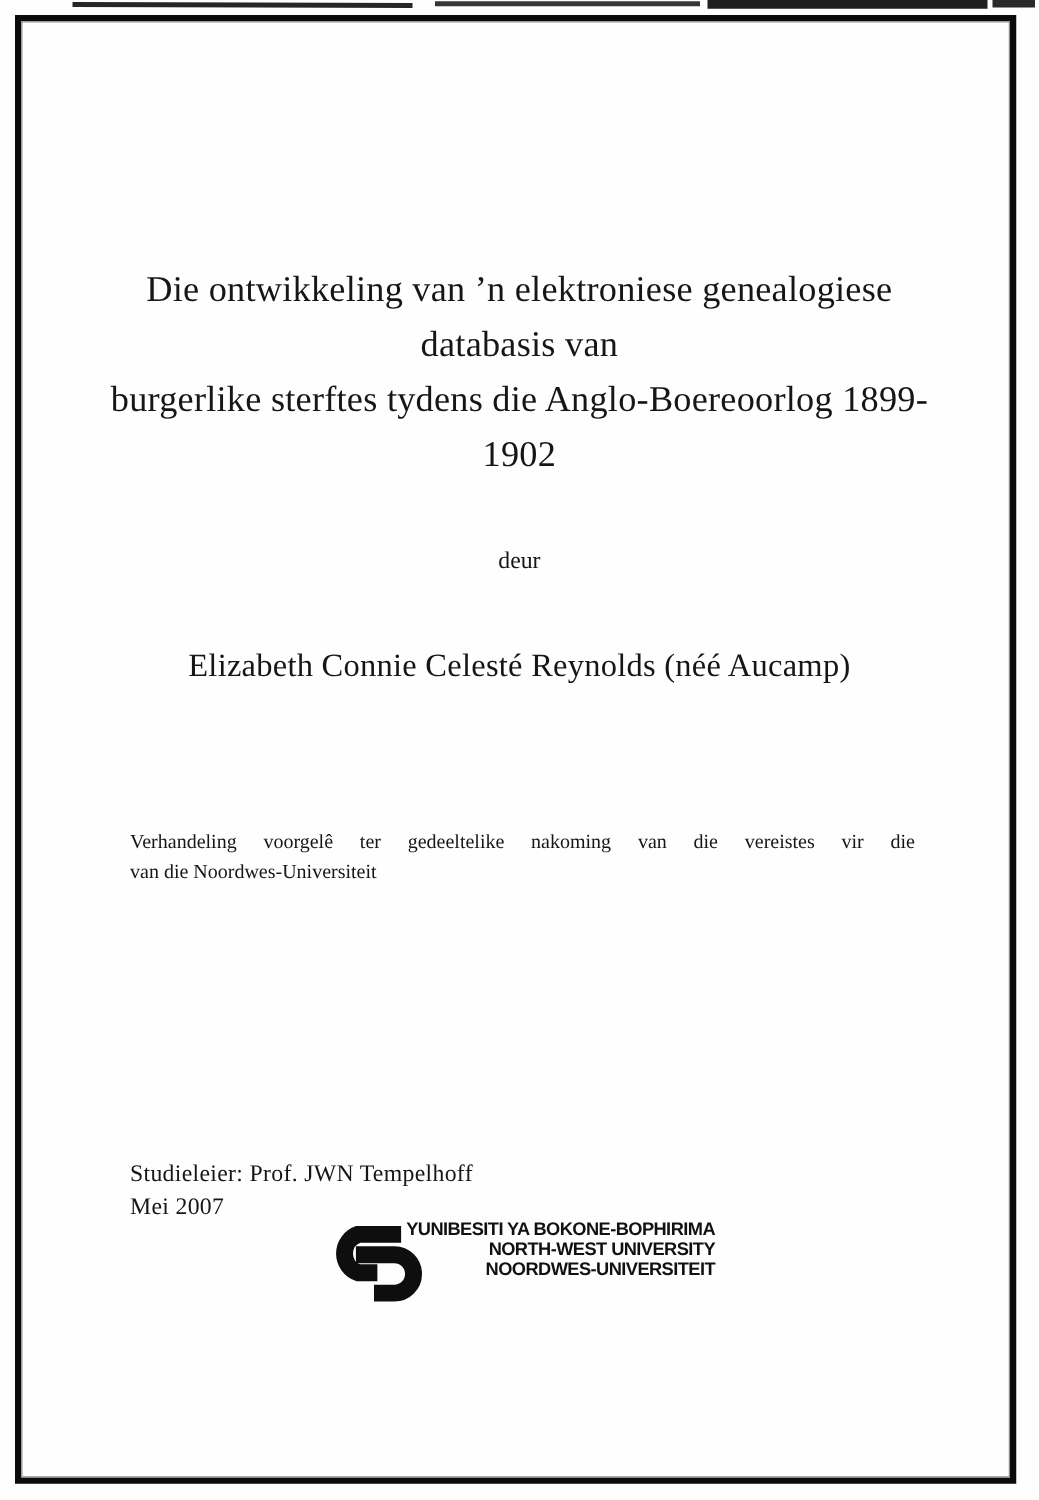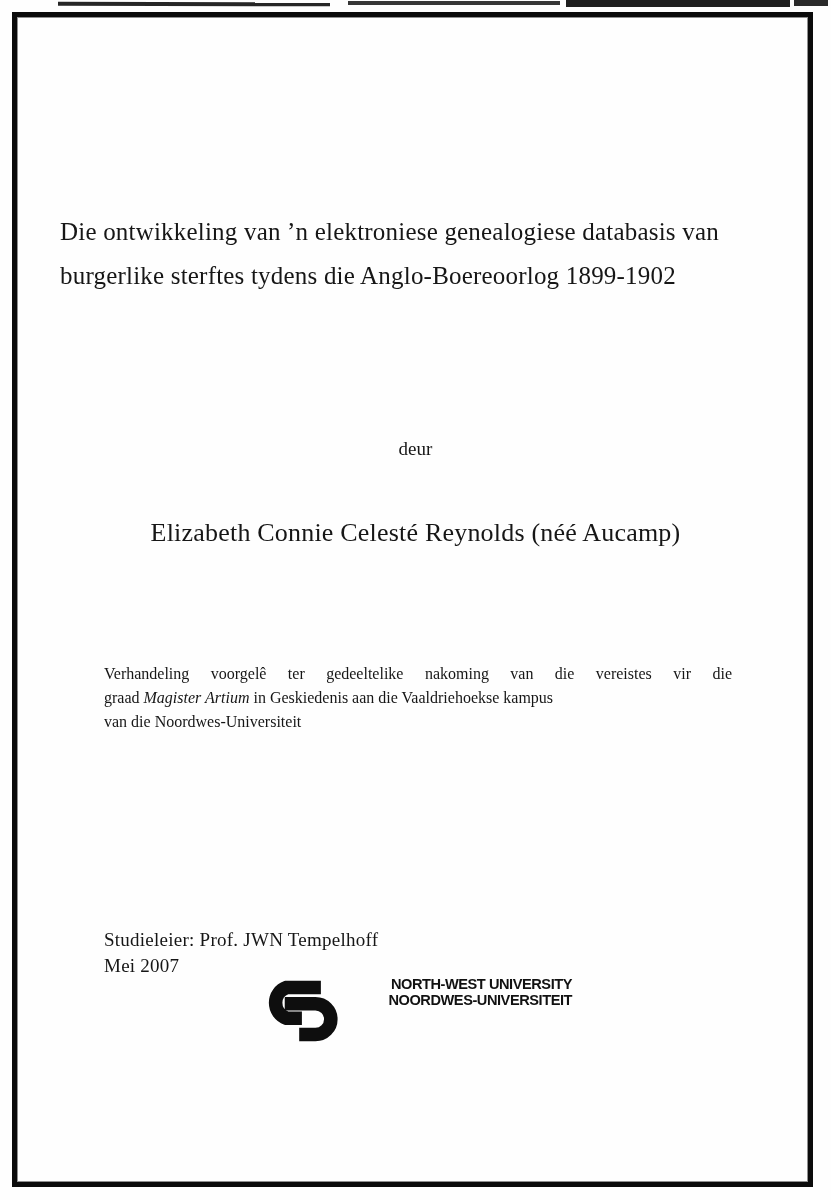--- a/index.html
+++ b/index.html
@@ -36,21 +36,22 @@
   }
   .frame-inner {
     position: absolute;
     left: 0; top: 0; right: 0; bottom: 0;
     border: 1px solid #909090;
   }
 
   .title-block {
     position: absolute;
     left: 60px; right: 60px; top: 210px;
-    font-size: 25px;
+    text-align: center;
+    font-size: 29px;
     line-height: 44px;
     letter-spacing: .2px;
   }
   .byline {
     position: absolute;
     left: 0; right: 0; top: 438px;
     text-align: center;
     font-size: 19px;
   }
   .author {
@@ -122,33 +123,33 @@
     <div>Die ontwikkeling van ’n elektroniese genealogiese databasis van</div>
     <div>burgerlike sterftes tydens die Anglo-Boereoorlog 1899-1902</div>
   </div>
 
   <div class="byline">deur</div>
 
   <div class="author">Elizabeth Connie Celesté Reynolds (néé Aucamp)</div>
 
   <div class="statement">
     <div class="justified">Verhandeling voorgelê ter gedeeltelike nakoming van die vereistes vir die</div>
-    <div><span>graad </span><span class="italic">Magister Artium</span><span> in Geskiedenis aan die Vaaldriehoekse kampus</span></div>
     <div>van die Noordwes-Universiteit</div>
   </div>
 
   <div class="supervisor-block">
     <div>Studieleier: Prof. JWN Tempelhoff</div>
     <div>Mei 2007</div>
   </div>
 
   <div class="logo">
     <svg class="logo-mark" viewBox="0 0 104 84" xmlns="http://www.w3.org/2000/svg" aria-hidden="true">
       <path d="M74 16 H36 a18 18 0 0 0 0 34 h17" fill="none" stroke="#0e0e0e" stroke-width="15"></path>
       <path d="M34 34 H68 a17 17 0 0 1 0 34 H50" fill="none" stroke="#0e0e0e" stroke-width="15"></path>
     </svg>
     <div class="logo-text">
+      <div>YUNIBESITI YA BOKONE-BOPHIRIMA</div>
       <div>NORTH-WEST UNIVERSITY</div>
       <div>NOORDWES-UNIVERSITEIT</div>
     </div>
   </div>
 
 </div>
 
 </body></html>

